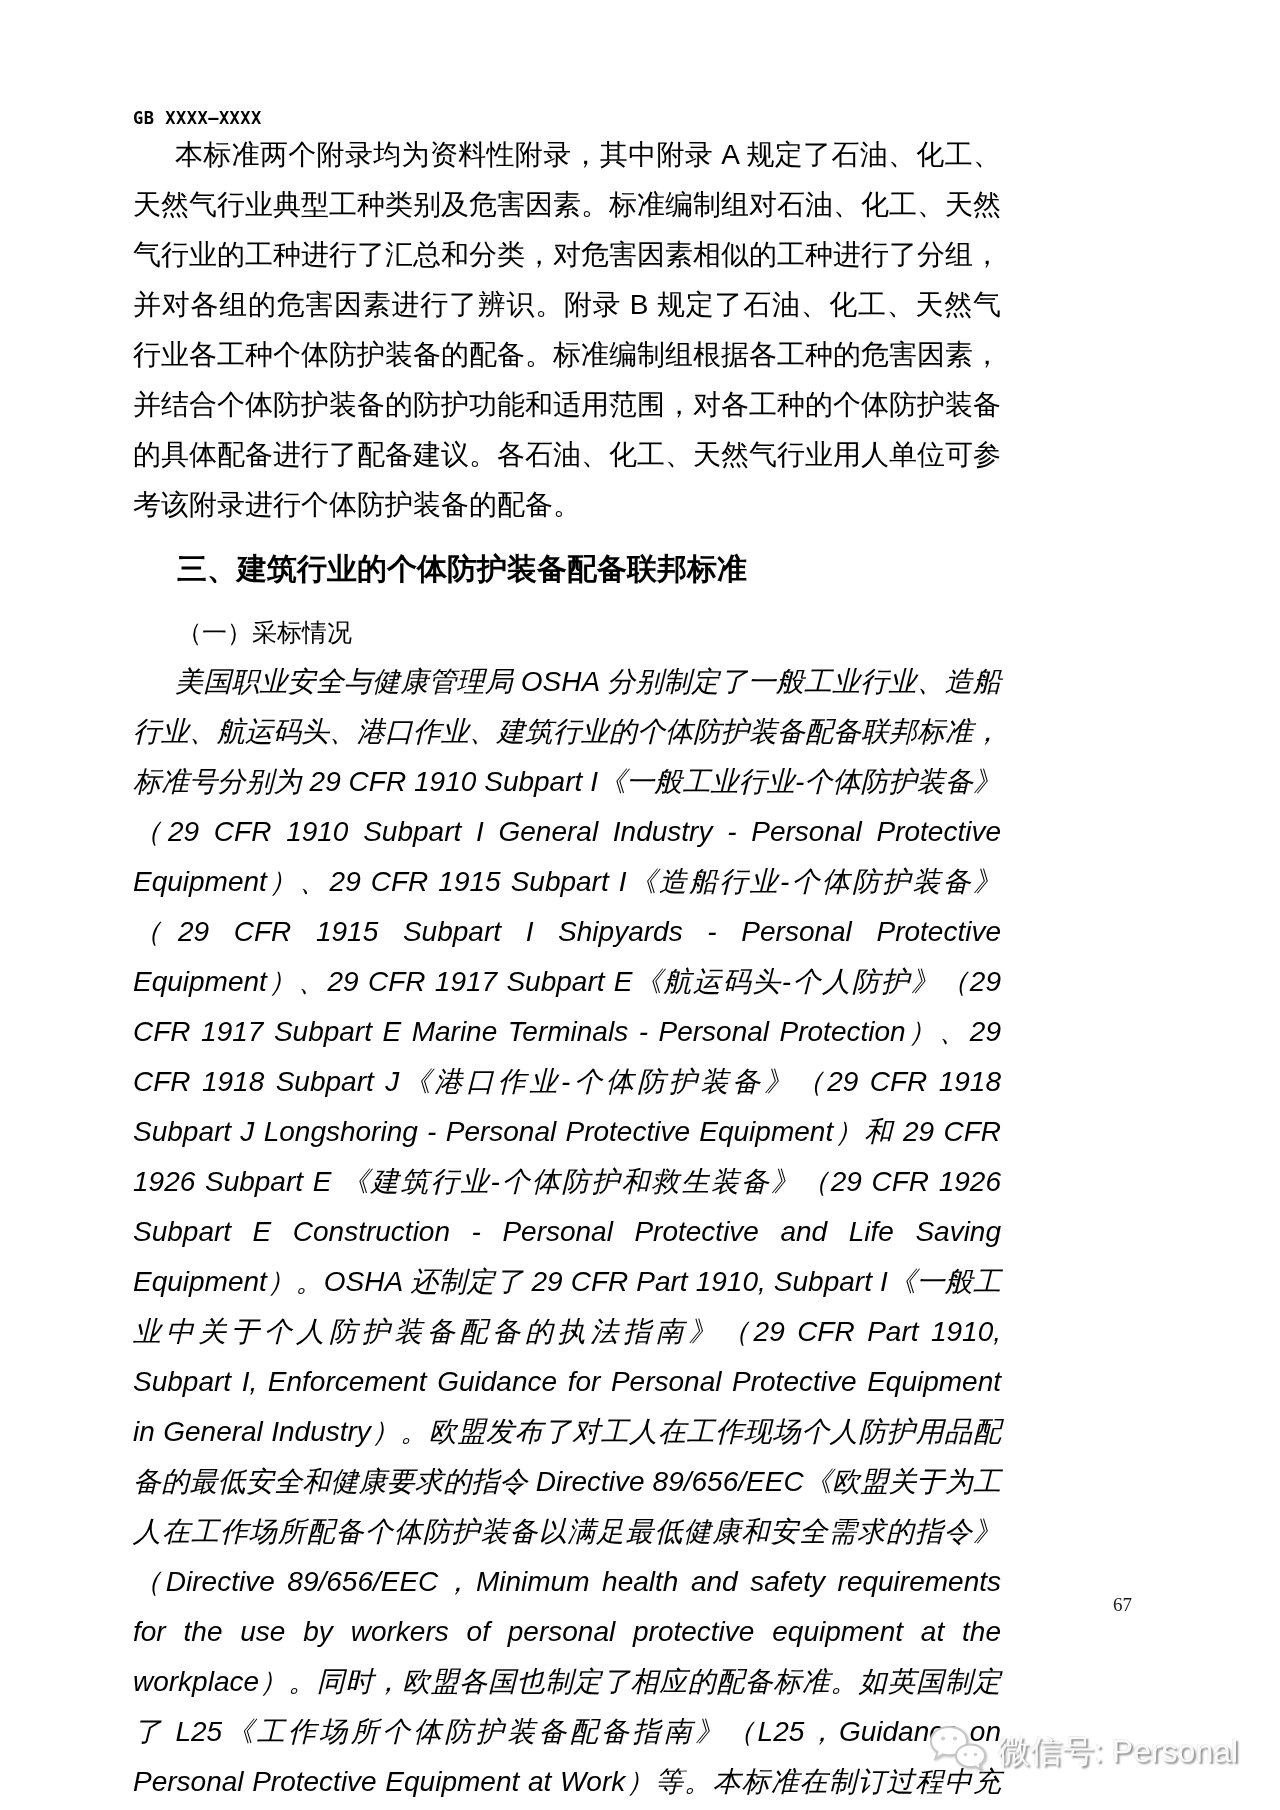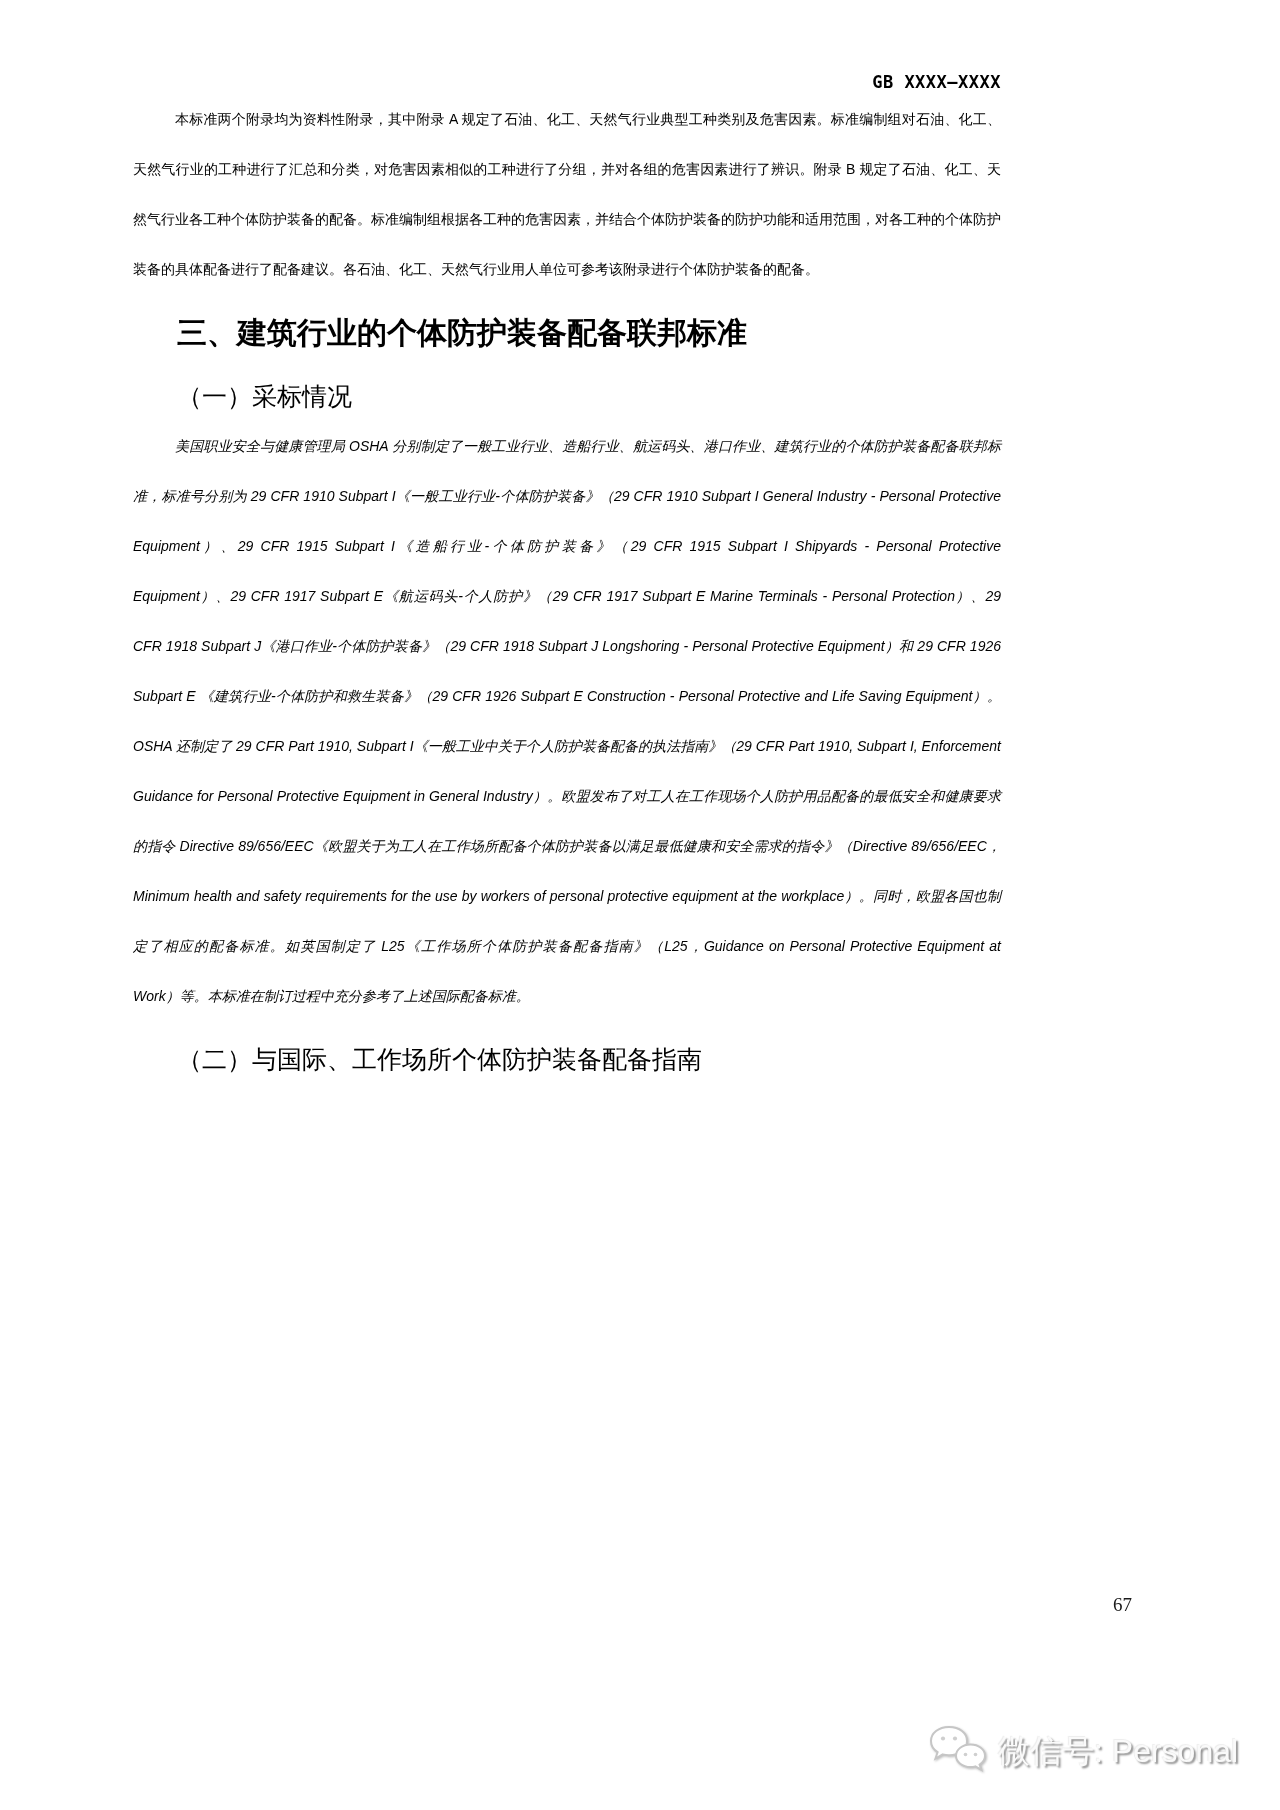--- a/index.html
+++ b/index.html
@@ -15,31 +15,30 @@
     color: #000000;
     font-family: "Liberation Sans", sans-serif;
   }
   .page {
     position: absolute;
     left: 133px;
     top: 0;
     width: 868px;
   }
   .doc-code {
-    margin-top: 70px;
+    margin-top: 106px;
     font-family: "DejaVu Sans Mono", monospace;
     font-size: 17px;
     font-weight: 700;
     letter-spacing: 0.5px;
     line-height: 24px;
-    text-align: right;
   }
   p.body-para {
     margin: 0;
-    font-size: 14px;
+    font-size: 28px;
     line-height: 50px;
     text-align: justify;
     text-indent: 42px;
     word-break: break-word;
   }
   .para-intro   { margin-top: 6px;  }
   .para-osha    { margin-top: 12px; font-style: italic; }
   .para-compare { margin-top: 10px; }
   h1.sec-heading {
     margin: 14px 0 0 44px;

